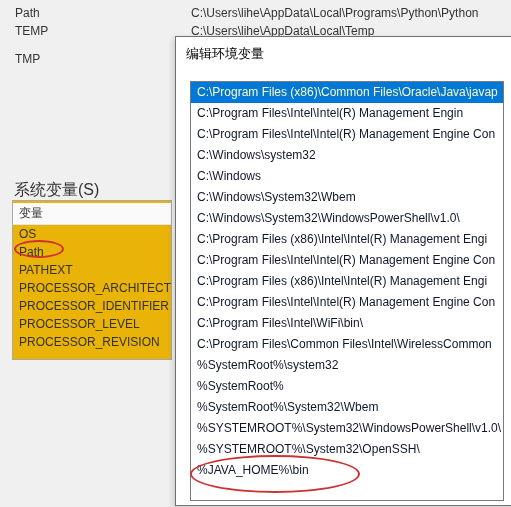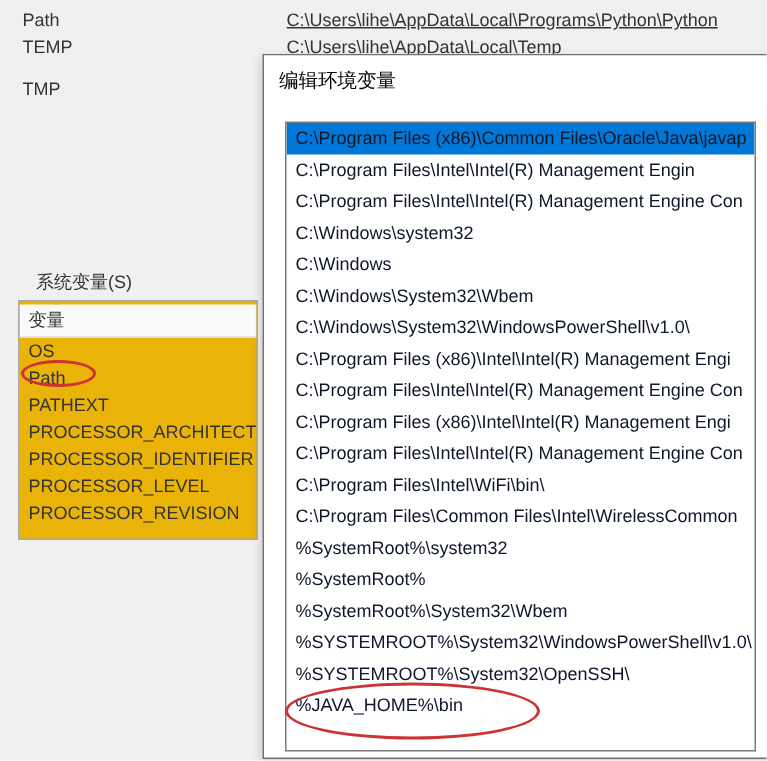--- a/index.html
+++ b/index.html
@@ -15,22 +15,22 @@
   }
   .back-panel {
     position: absolute;
     left: 0; top: 0;
     width: 180px;
     height: 416px;
     background: #f0f0f0;
   }
   .section-label {
     position: absolute;
-    left: 24px; top: 180px;
-    font-size: 12px;
+    left: 14px; top: 180px;
+    font-size: 16px;
     color: #333;
   }
   .lower-list {
     position: absolute;
     left: 12px; top: 200px;
     width: 160px;
     height: 160px;
     background: #eab308;
     border: 1px solid #a9a9a9;
     padding: 2px 0;
@@ -53,21 +53,21 @@
   }
   .right-values {
     position: absolute;
     left: 185px; top: 0;
     width: 330px;
     padding: 4px 6px;
     background: #f0f0f0;
     font-size: 12px;
     color: #333;
   }
-  .right-values .vrow { line-height: 18px; white-space: nowrap; overflow: hidden; text-decoration: underline; }
+  .right-values .vrow { line-height: 18px; white-space: nowrap; overflow: hidden; }
   .vlabel {
     position: absolute;
     left: 15px;
     width: 60px;
     color: #333;
   }
   .dialog {
     position: absolute;
     left: 175px; top: 36px;
     width: 340px;
@@ -92,21 +92,21 @@
   .path-list .row {
     padding: 2px 6px;
     line-height: 17px;
     font-size: 12px;
     color: #0f172a;
     white-space: nowrap;
     overflow: hidden;
   }
   .path-list .row.selected {
     background: #0078d7;
-    color: #0f172a;
+    color: #fef9c3;
   }
   .ellipse {
     position: absolute;
     border: 2px solid #cc3333;
     border-radius: 50%;
     pointer-events: none;
   }
   .ellipse.e1 {
     left: 14px; top: 240px;
     width: 50px; height: 18px;

